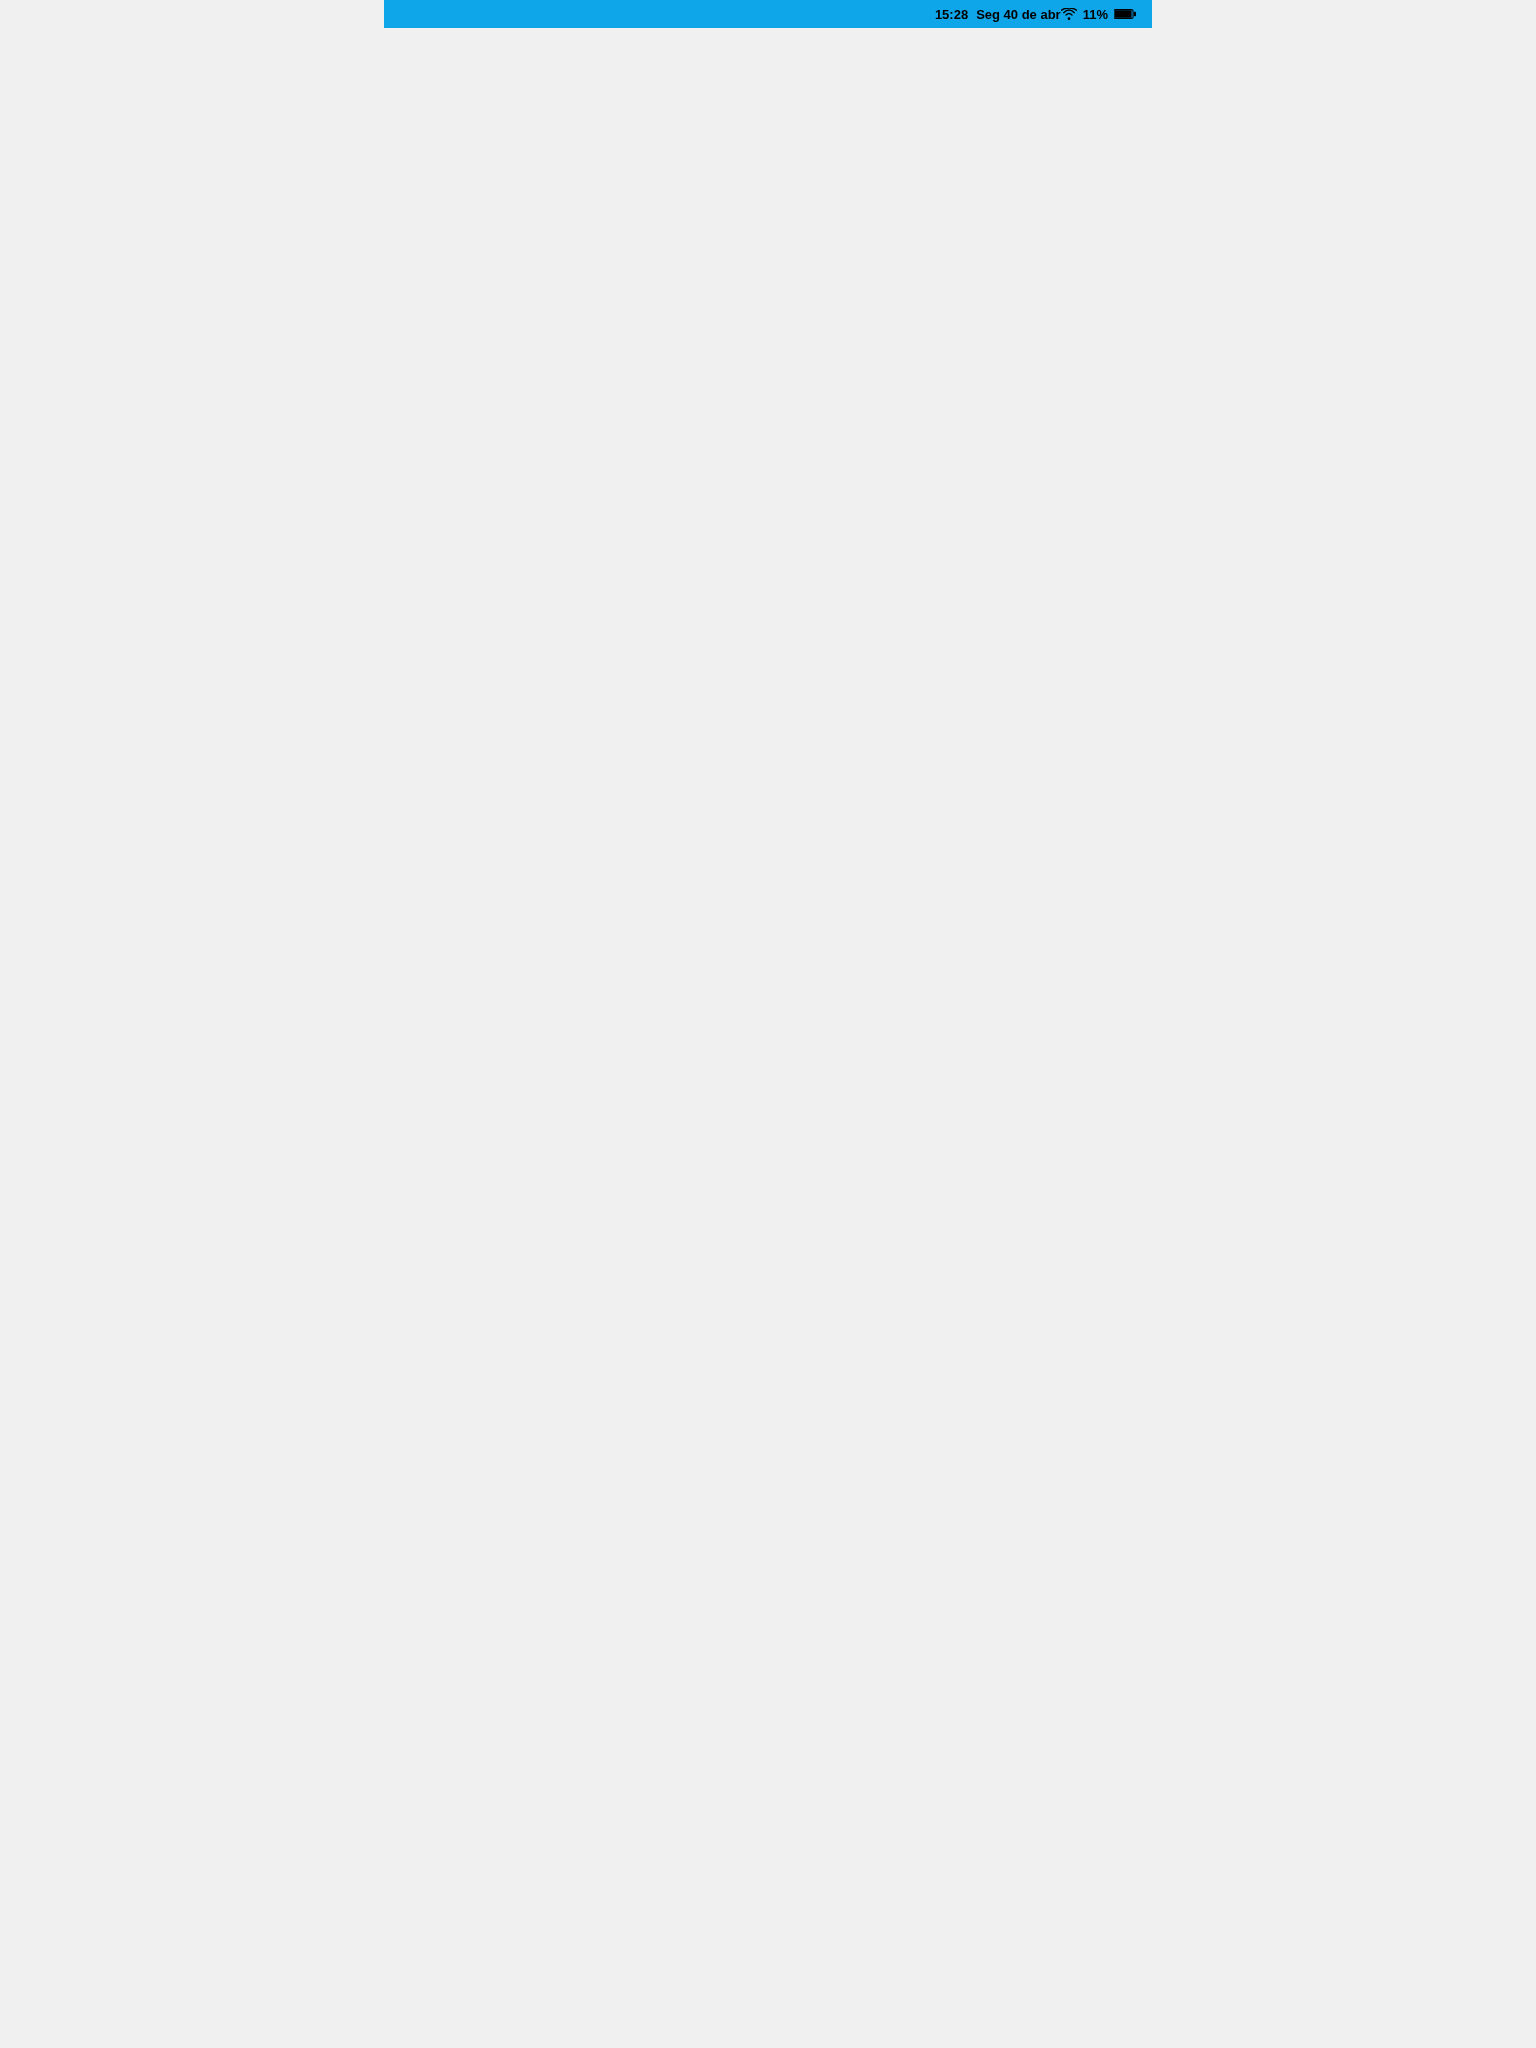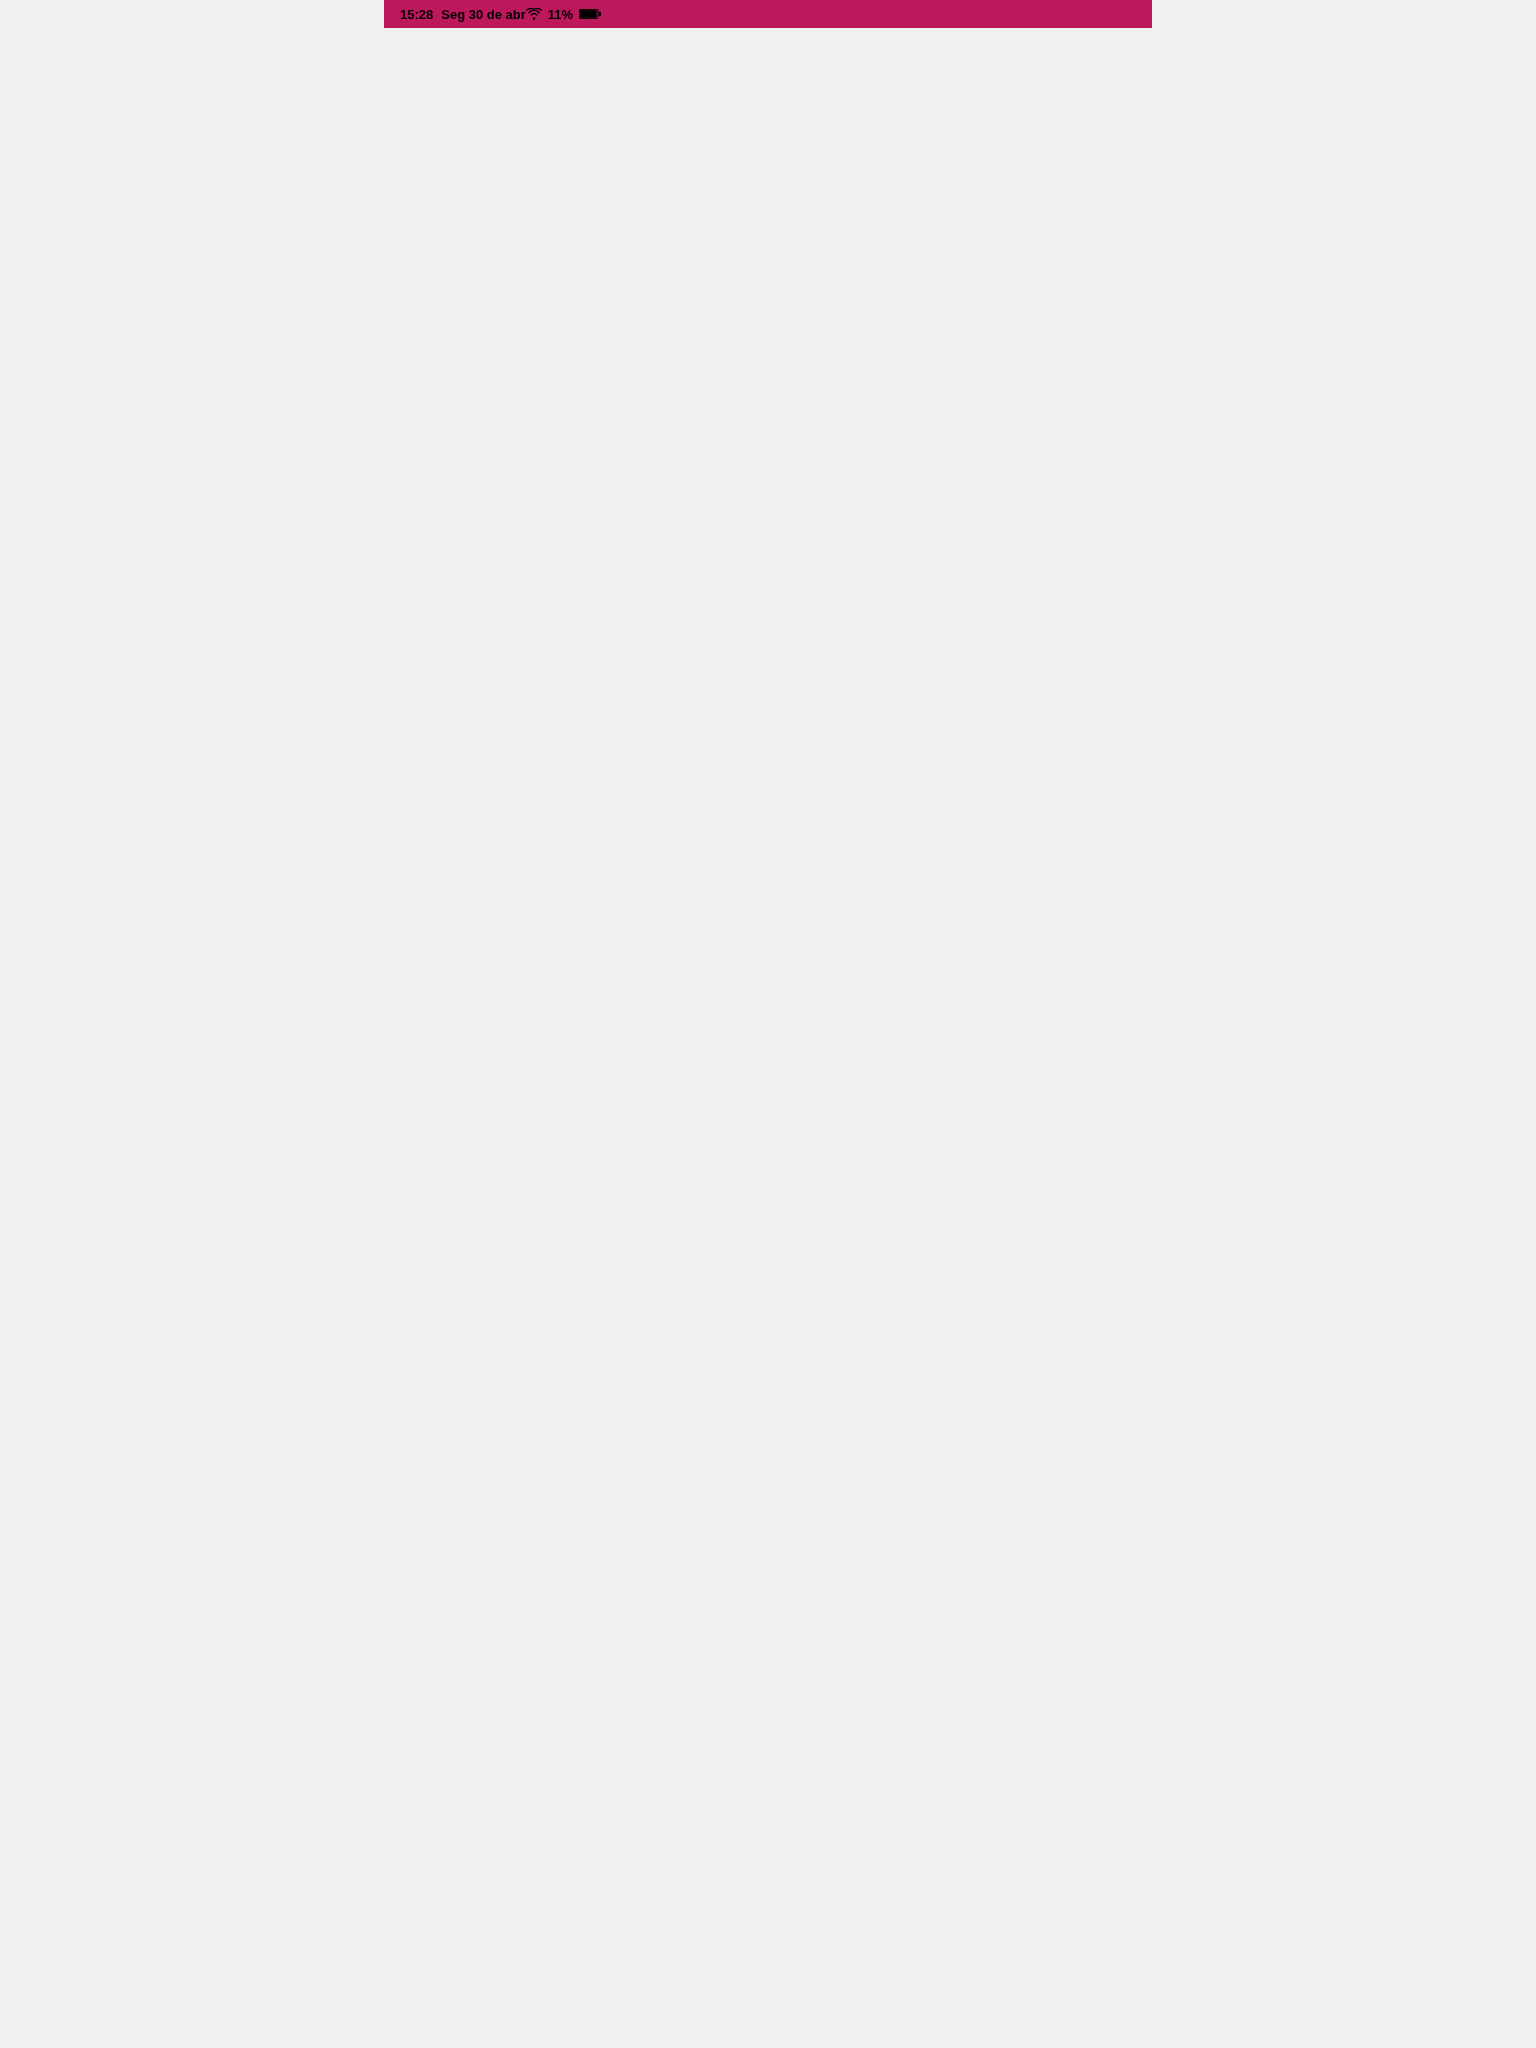--- a/index.html
+++ b/index.html
@@ -10,24 +10,24 @@
       width: 100%;
       max-width: 768px;
       margin: 0 auto;
       position: relative;
       overflow-x: hidden;
     }
 
     
     .status-bar {
       display: flex;
-      justify-content: flex-start;
+      justify-content: flex-end;
       align-items: center;
       padding: 6px 16px;
-      background: #be185d;
+      background: #0ea5e9;
       font-size: 13px;
       font-weight: 600;
       height: 28px;
     }
     .status-left { display: flex; gap: 8px; }
     .status-right { display: flex; align-items: center; gap: 6px; font-size: 13px; }
 
     
     .drawer {
       position: absolute;
@@ -257,21 +257,21 @@
       background: rgba(0,0,0,0.4);
       z-index: 50;
     }
   </style>
 </head>
 <body>
 
 <div class="status-bar">
   <div class="status-left">
     <span>15:28</span>
-    <span>Seg 30 de abr</span>
+    <span>Seg 40 de abr</span>
   </div>
   <div class="status-right">
 
     <svg width="16" height="12" viewBox="0 0 24 18" fill="none">
       <path d="M12 14a2 2 0 100 4 2 2 0 000-4z" fill="#000"></path>
       <path d="M7.5 10.5C9 9 10.4 8.3 12 8.3s3 .7 4.5 2.2" stroke="#000" stroke-width="2" fill="none" stroke-linecap="round"></path>
       <path d="M4 7C6.5 4.5 9.1 3 12 3s5.5 1.5 8 4" stroke="#000" stroke-width="2" fill="none" stroke-linecap="round"></path>
       <path d="M0.5 3.5C3.5 1 7.5 0 12 0s8.5 1 11.5 3.5" stroke="#000" stroke-width="2" fill="none" stroke-linecap="round"></path>
     </svg>
     <span>11%</span>

